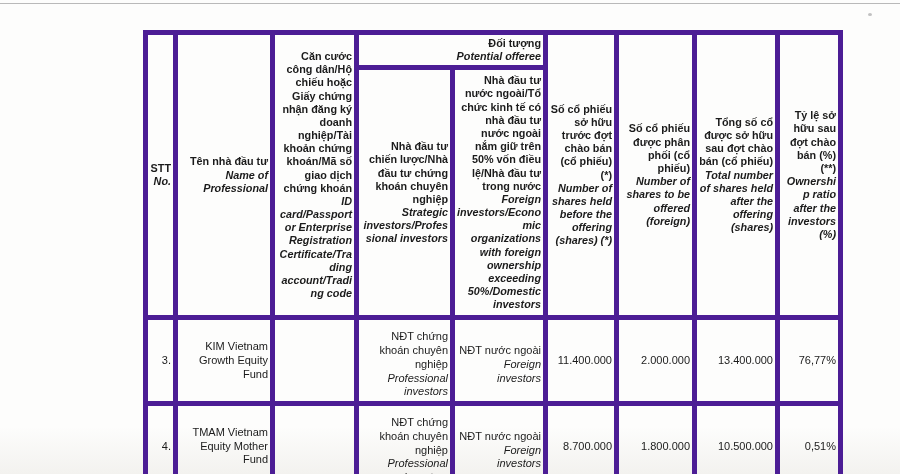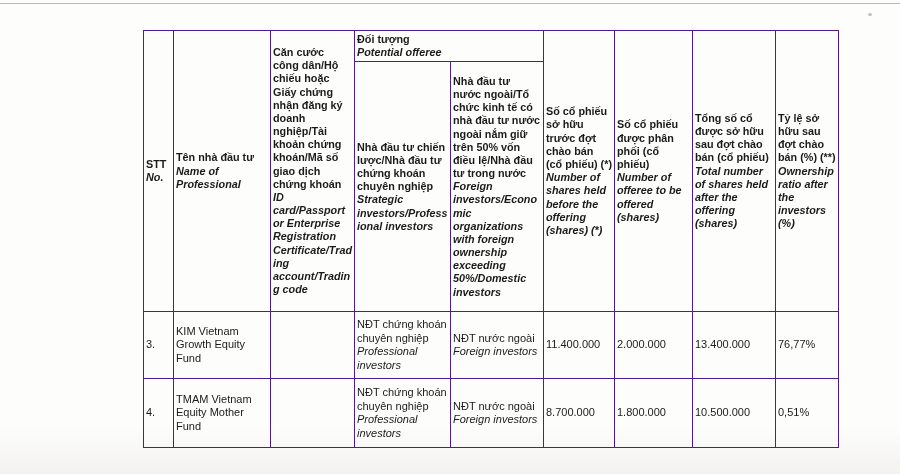--- a/index.html
+++ b/index.html
@@ -19,42 +19,42 @@
     position: absolute; left: 868px; top: 13px; width: 4px; height: 3px;
     background: #9a9a9a; border-radius: 50%; opacity: .6;
   }
   table.doc {
     position: absolute; left: 143px; top: 30px;
     width: 695px;
     border-collapse: collapse;
     table-layout: fixed;
   }
   table.doc th, table.doc td {
-    border: 1px solid #4c1d95;
+    border: 5px solid #4c1d95;
     padding: 2px 2px;
     vertical-align: middle;
-    text-align: left;
+    text-align: right;
     font-weight: normal;
     overflow-wrap: anywhere;
   }
   
   th .vi { display: block; font-weight: bold; font-style: normal; }
   th .en { display: block; font-weight: bold; font-style: italic; }
   table.doc th { font-size: 10.8px; line-height: 1.22; }
   tr.h-group  { height: 27px; }
   tr.h-sub    { height: 250px; }
   tr.data-row { height: 67px; }
   tr.data-row:last-child { height: 69px; }
   
   table.doc td { font-size: 11px; line-height: 1.25; }
   td.name-cell {
     text-align: justify;
     padding: 4px 8px;
   }
-  td .sub-vi { display: block; font-style: normal; }
+  td .sub-vi { display: block; font-style: normal; margin-top: 8px; }
   td .sub-en { display: block; font-style: italic; }
 </style>
 </head>
 <body>
 
 <div>
   <div class="top-rule"></div>
   <div class="speck"></div>
 
   <table class="doc">
@@ -87,21 +87,21 @@
       <th colspan="2">
         <span class="vi">Đối tượng</span>
         <span class="en">Potential offeree</span>
       </th>
       <th rowspan="2">
         <span class="vi">Số cổ phiếu sở hữu trước đợt chào bán (cổ phiếu) (*)</span>
         <span class="en">Number of shares held before the offering (shares) (*)</span>
       </th>
       <th rowspan="2">
         <span class="vi">Số cổ phiếu được phân phối (cổ phiếu)</span>
-        <span class="en">Number of offeree to be offered (shares)</span>
+        <span class="en">Number of shares to be offered (foreign)</span>
       </th>
       <th rowspan="2">
         <span class="vi">Tổng số cổ được sở hữu sau đợt chào bán (cổ phiếu)</span>
         <span class="en">Total number of shares held after the offering (shares)</span>
       </th>
       <th rowspan="2">
         <span class="vi">Tỷ lệ sở hữu sau đợt chào bán (%) (**)</span>
         <span class="en">Ownership ratio after the investors (%)</span>
       </th>
     </tr>

